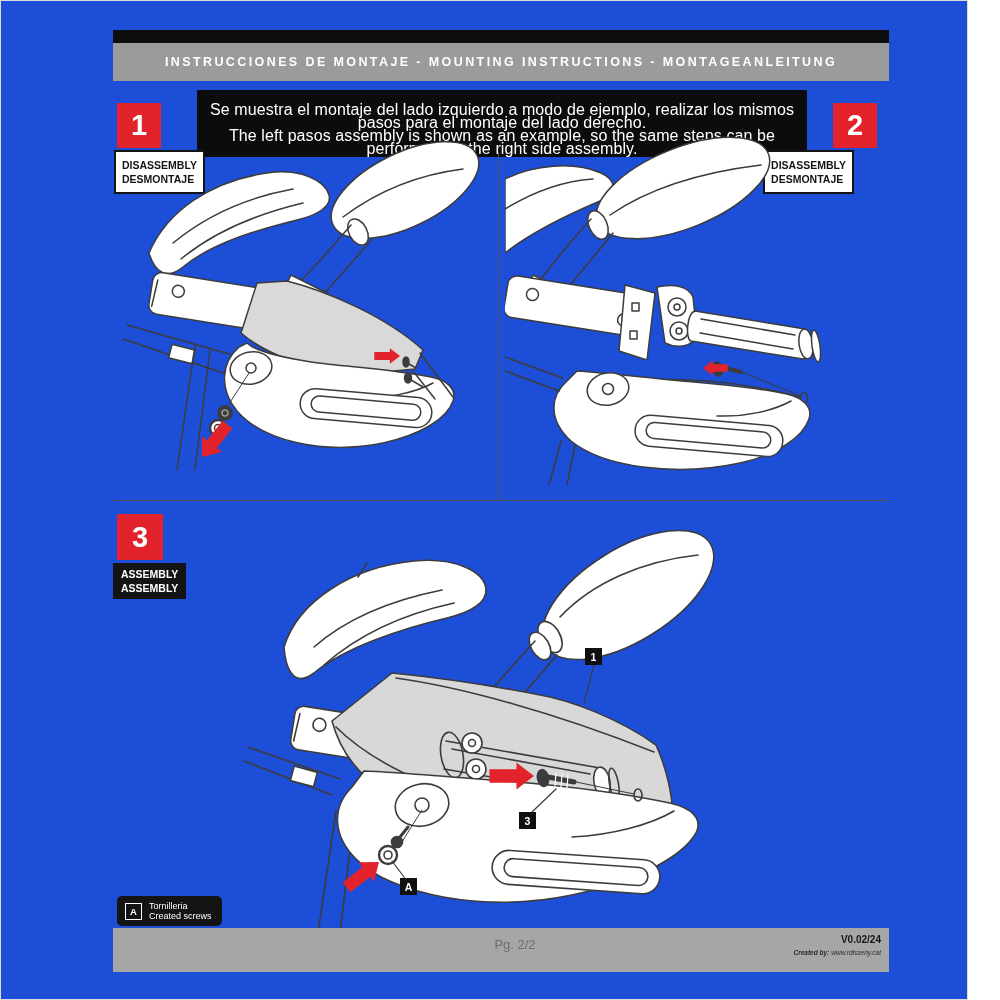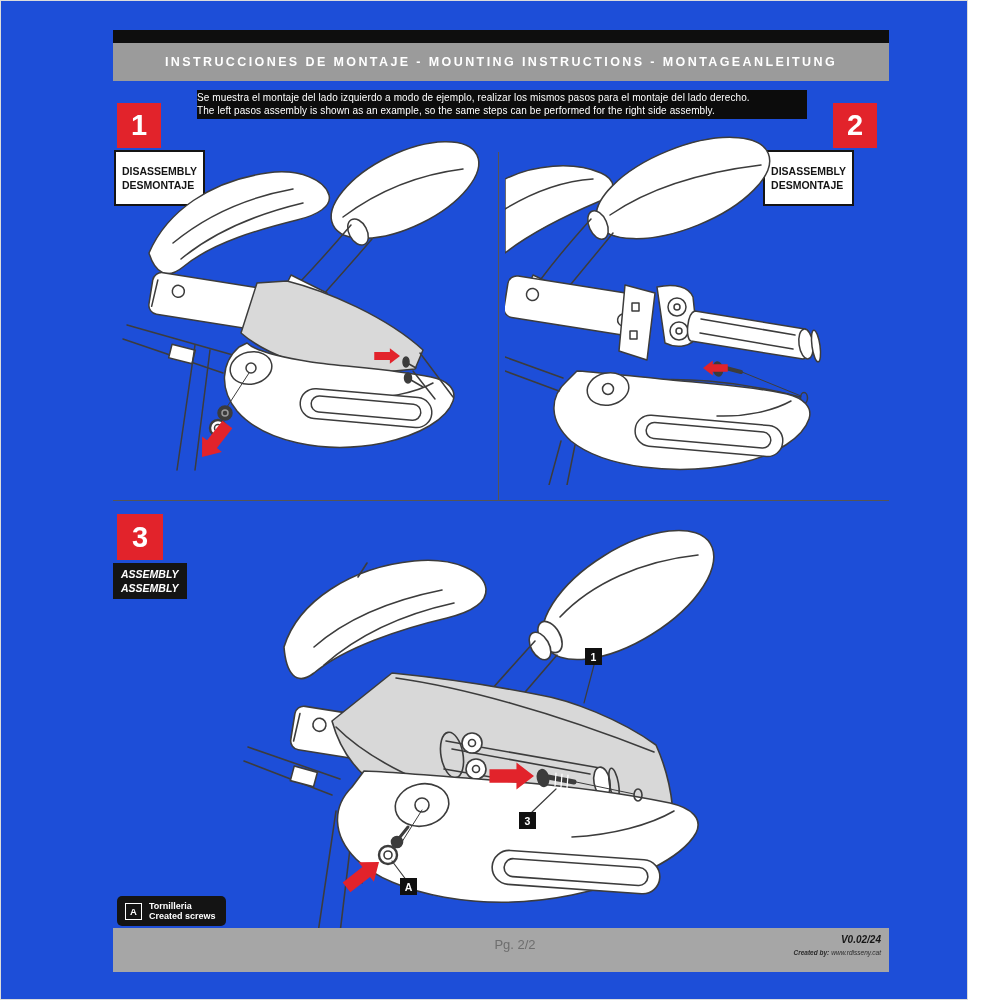--- a/index.html
+++ b/index.html
@@ -5,62 +5,62 @@
   html,body{margin:0;padding:0;background:#ffffff;}
   body{font-family:"Liberation Sans", sans-serif;}
   .canvas{position:relative;width:968px;height:1000px;background:#1d4ed8;box-shadow:inset 0 0 0 1px #dcdcdc;overflow:hidden;}
   .abs{position:absolute;}
 
   
   .topbar{left:113px;top:30px;width:776px;height:13px;background:#0e0e0e;}
   .banner{left:113px;top:43px;width:776px;height:38px;background:#9b9b9b;color:#fff;
           display:flex;align-items:center;justify-content:center;
           font-size:12.5px;font-weight:bold;letter-spacing:2.4px;}
-  .note{left:197px;top:90px;width:610px;background:#0c0c0c;color:#fff;text-align:left;
-        font-size:10px;line-height:13px;padding:1px 0 2px 0;letter-spacing:0.1px;}
+  .note{left:197px;top:90px;width:610px;background:#0c0c0c;color:#fff;text-align:center;
+        font-size:16px;line-height:13px;padding:13px 0 2px 0;letter-spacing:0.1px;}
 
   
   .stepnum{background:#e2232b;color:#fff;display:flex;align-items:center;justify-content:center;
            font-size:29px;font-weight:bold;}
   #step1-num{left:117px;top:103px;width:44px;height:45px;}
   #step2-num{left:833px;top:103px;width:44px;height:45px;}
   #step3-num{left:117px;top:514px;width:46px;height:46px;}
   .steplabel{background:#fff;border:2px solid #141414;color:#141414;font-size:10.5px;font-weight:bold;
-             line-height:14px;padding:12px 6px;white-space:nowrap;}
+             line-height:14px;padding:6px 6px;white-space:nowrap;}
   #step1-label{left:114px;top:150px;}
   #step2-label{right:114px;top:150px;}
   .steplabel-dark{background:#141414;color:#fff;font-size:10.5px;font-weight:bold;line-height:14px;
                   padding:4px 8px;white-space:nowrap;}
-  #step3-label{left:113px;top:563px;font-style:italic;}
+  #step3-label{left:113px;top:563px;}
 
   
   .div-v{left:498px;top:152px;width:1px;height:348px;background:#555;}
   .div-h{left:113px;top:500px;width:776px;height:1px;background:#555;}
 
   
   #illus1{left:115px;top:135px;width:380px;height:350px;}
   #illus2{left:505px;top:135px;width:385px;height:350px;}
   #illus3{left:240px;top:515px;width:500px;height:420px;}
   .tag{position:absolute;width:17px;height:17px;background:#101010;color:#fff;font-size:10.5px;
        font-weight:bold;display:flex;align-items:center;justify-content:center;}
   #tag-part1{left:345px;top:133px;}
   #tag-screw3{left:279px;top:297px;}
   #tag-screwA{left:160px;top:363px;}
 
   
   .legend{left:117px;top:896px;height:30px;background:#141414;border-radius:5px;display:flex;
           align-items:center;gap:7px;padding:0 10px 0 8px;}
   .legend-box{width:15px;height:15px;border:1.5px solid #fff;color:#fff;font-size:9.5px;font-weight:bold;
           display:flex;align-items:center;justify-content:center;}
-  .legend-text{color:#fff;font-size:9px;font-weight:bold;line-height:10.5px;}
+  .legend-text{color:#fff;font-size:9px;font-weight:normal;line-height:10.5px;}
 
   
   .footer{left:113px;top:928px;width:776px;height:44px;background:#a6a6a6;}
   .footer-page{position:absolute;left:0;right:0;top:9px;text-align:center;color:#6e6e6e;font-size:13px;margin-left:28px;}
-  .footer-version{position:absolute;right:8px;top:6px;color:#161616;font-size:10px;font-weight:bold;font-style:italic;}
+  .footer-version{position:absolute;right:8px;top:6px;color:#161616;font-size:10px;font-weight:bold;}
   .footer-credit{position:absolute;right:8px;top:21px;color:#2a2a2a;font-size:6.5px;font-style:italic;}
   .footer-credit b{margin-right:2px;}
 </style>
 </head>
 <body>
 
 <div class="canvas">
 
   <div class="abs topbar"></div>
   <div class="abs banner">INSTRUCCIONES DE MONTAJE - MOUNTING INSTRUCTIONS - MONTAGEANLEITUNG</div>

